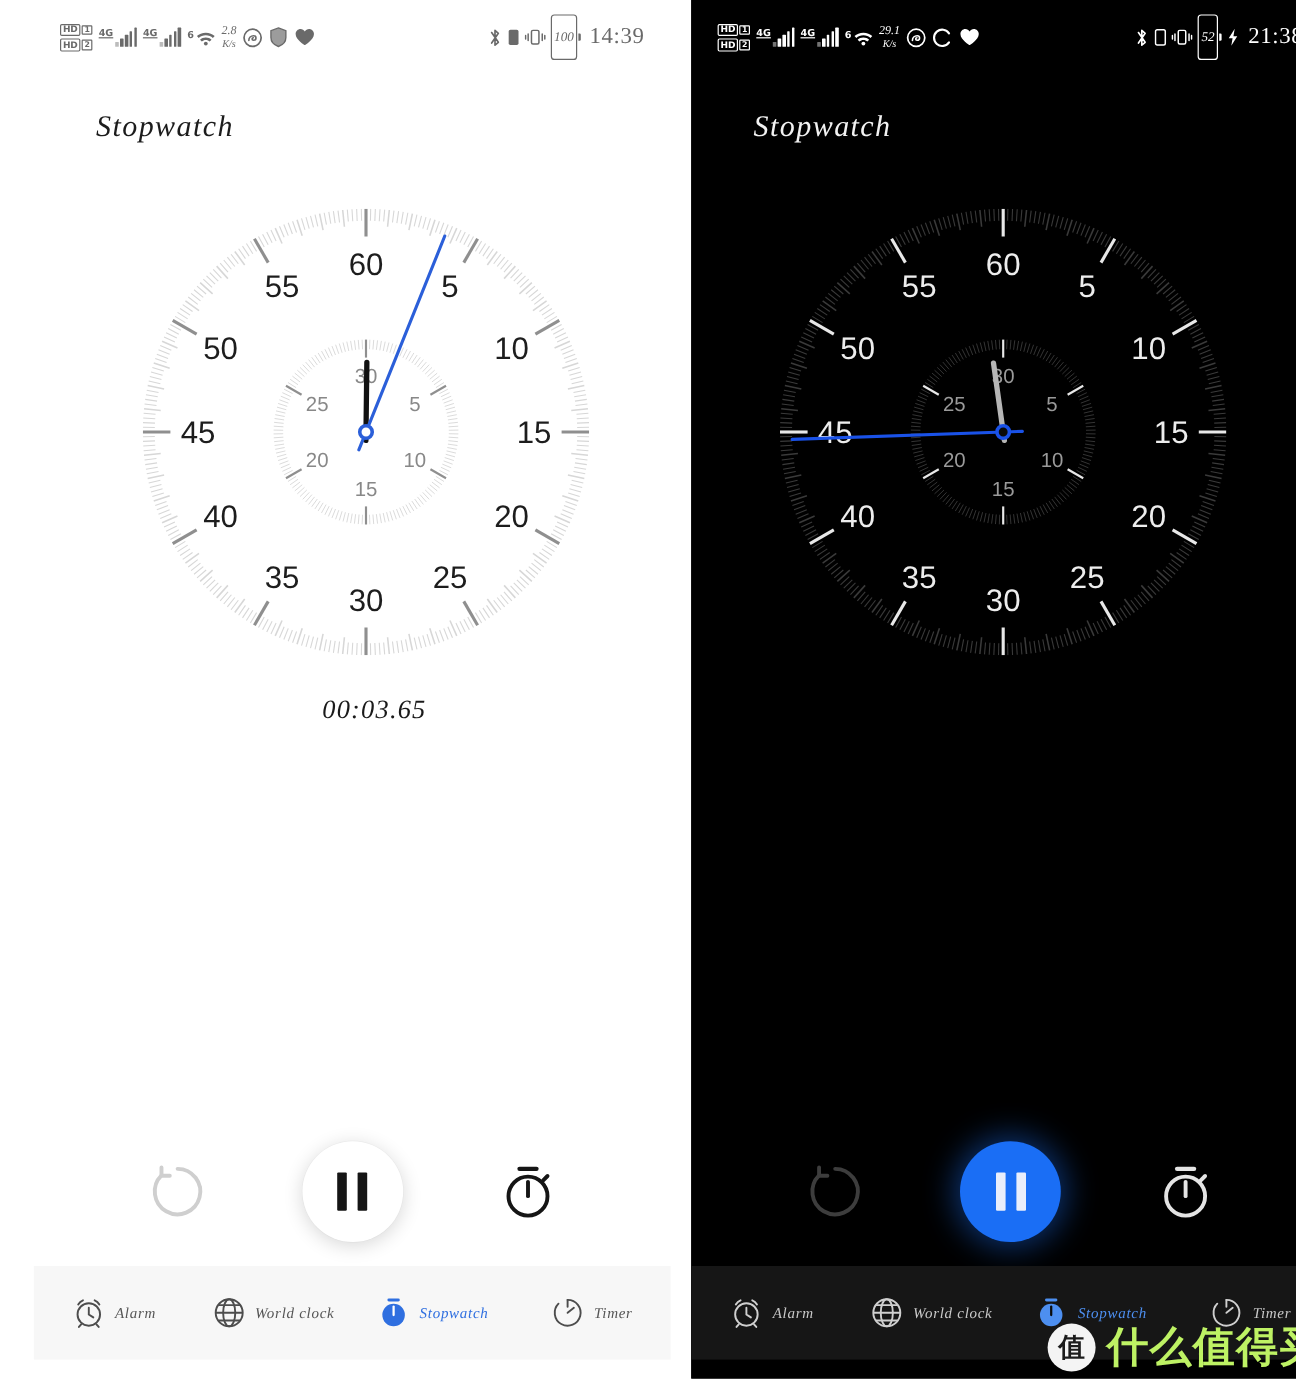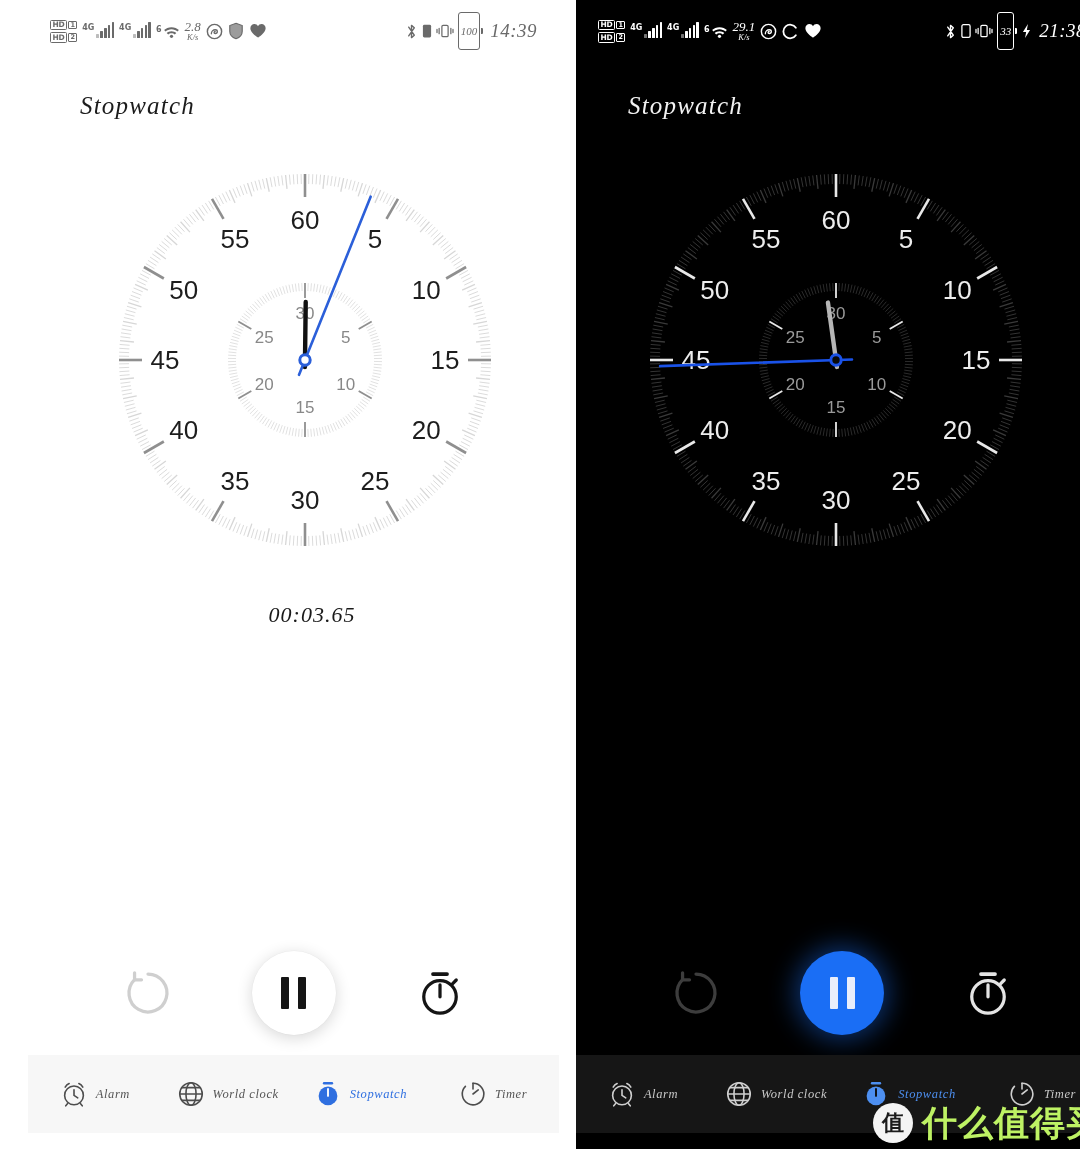--- a/index.html
+++ b/index.html
@@ -39,41 +39,41 @@
     font-size:7.5px;font-weight:700;
     border:1.2px solid currentColor;border-radius:1.5px;
     padding:0.5px 1.5px;letter-spacing:-0.2px;
   }
   .hd-sim{
     font-family:"DejaVu Sans", sans-serif;
     font-size:6.5px;font-weight:700;
     border:1.1px solid currentColor;border-radius:1px;
     padding:0px 1.3px;
   }
-  .sig{display:flex;align-items:flex-start;gap:2px;}
+  .sig{display:flex;align-items:center;gap:2px;text-decoration:underline;}
   .sig-label{font-family:"DejaVu Sans",sans-serif;font-size:8px;font-weight:700;margin-bottom:8px;}
   .bars{display:flex;align-items:flex-end;gap:1.2px;height:15px;}
   .bars i{display:block;width:2.6px;background:currentColor;border-radius:0.5px;}
   .bars i:nth-child(1){height:4px;opacity:.45}
   .bars i:nth-child(2){height:7px;}
   .bars i:nth-child(3){height:10px;}
   .bars i:nth-child(4){height:13px;}
   .bars i:nth-child(5){height:16px;}
 
   .wifi-wrap{display:flex;align-items:flex-start;gap:1px;}
   .wifi-sup{font-family:"DejaVu Sans",sans-serif;font-size:8px;font-weight:700;margin-top:1px;}
   .netspd{
     display:flex;flex-direction:column;align-items:center;line-height:1.05;
     font-family:"Liberation Serif",serif;font-style:italic;
   }
-  .netspd .v{font-size:13px;}
+  .netspd .v{font-size:10px;}
   .netspd .u{font-size:8.5px;}
 
   .sb-time{
-    font-family:"Liberation Serif",serif;font-style:italic;
+    font-family:"Liberation Serif",serif;
     font-size:19px;letter-spacing:0.5px;margin-left:3px;
   }
   .batt{
     display:inline-flex;align-items:center;
     border:1.6px solid currentColor;border-radius:3px;
     padding:18px 2px;height:14px;box-sizing:border-box;
   }
   .batt .lvl{
     font-family:"Liberation Serif",serif;font-style:italic;
     font-size:11px;line-height:1;
@@ -91,21 +91,21 @@
   .dark .app-title{color:#f2f2f2;}
 
   
   .dialwrap{position:absolute;width:372px;height:372px;top:174px;}
   .light .dialwrap{left:91px;}
   .dark .dialwrap{left:74px;}
   .dialwrap svg{display:block;width:372px;height:372px;}
 
   
   .readout{
-    position:absolute;left:0;right:0;top:602px;text-align:center;
+    position:absolute;left:0;right:0;top:578px;text-align:center;
     font-family:"Liberation Serif",serif;font-style:italic;
     font-size:22px;letter-spacing:1px;padding-left:37px;
   }
   .light .readout{color:#1a1a1a;}
   .dark .readout{color:#ededed;}
 
   
   .controls{
     position:absolute;left:0;right:0;top:948px;height:90px;
     display:flex;align-items:center;justify-content:center;gap:78px;
@@ -861,21 +861,21 @@
           </svg>
           <svg width="10" height="16" viewBox="0 0 11 17">
             <rect x="1" y="1.6" width="9" height="14" rx="1.6" fill="none" stroke="#ffffff" stroke-width="1.4"></rect>
           </svg>
           <svg width="18" height="16" viewBox="0 0 20 18">
             <rect x="6.5" y="2.6" width="7" height="12.8" rx="1.4" fill="none" stroke="#ffffff" stroke-width="1.4"></rect>
             <path d="M3.4 6v6M1 7.3v3.4M16.6 6v6M19 7.3v3.4" stroke="#ffffff" stroke-width="1.4" stroke-linecap="round"></path>
           </svg>
           <span class="batt-wrap">
             <span class="batt">
-              <span class="lvl">33</span>
+              <span class="lvl">52</span>
             </span>
             <span class="batt-cap"></span>
           </span>
           <svg width="11" height="16" viewBox="0 0 12 18">
             <path d="M7.6 1L2 10h3.6L4.4 17 10 8H6.4z" fill="#ffffff"></path>
           </svg>
           <span class="sb-time">21:38</span>
         </div>
       </div>
 

